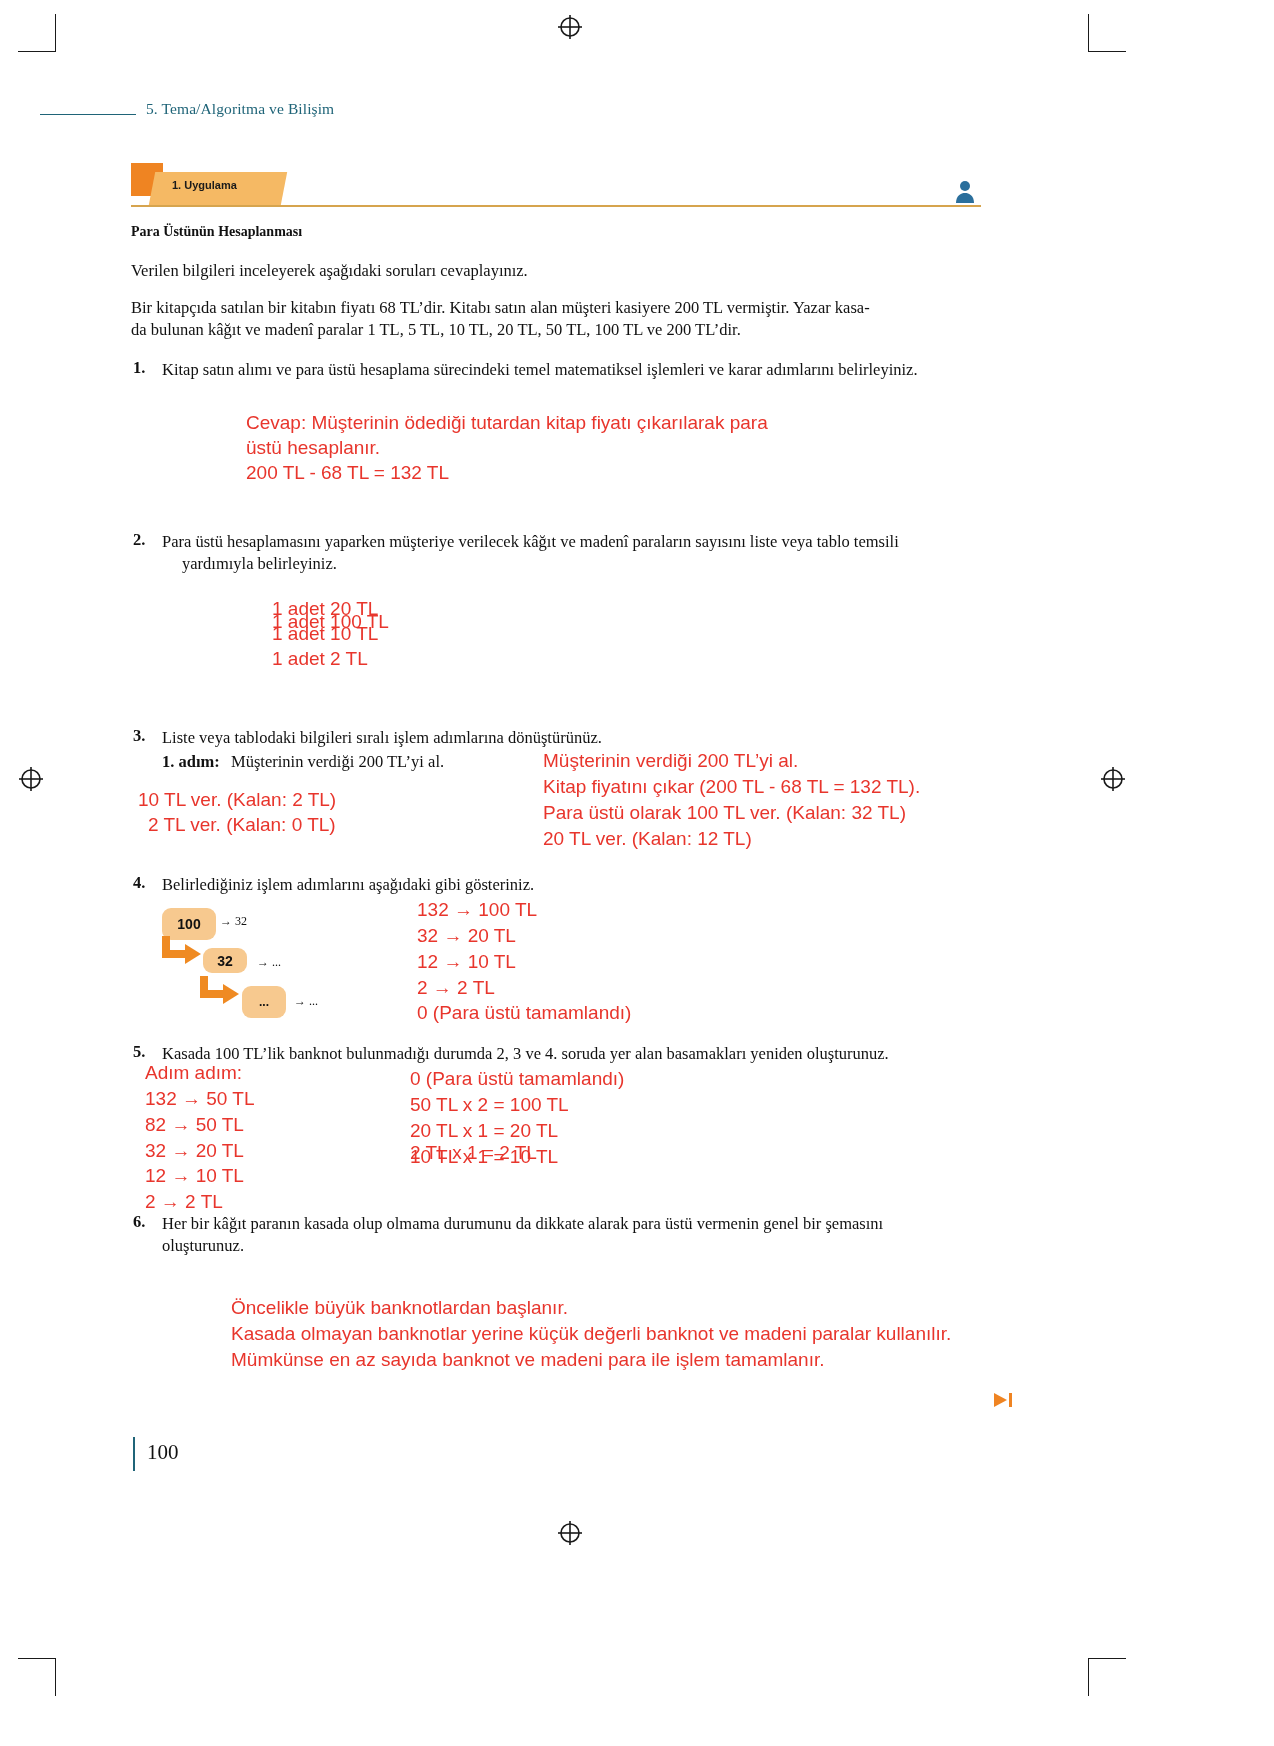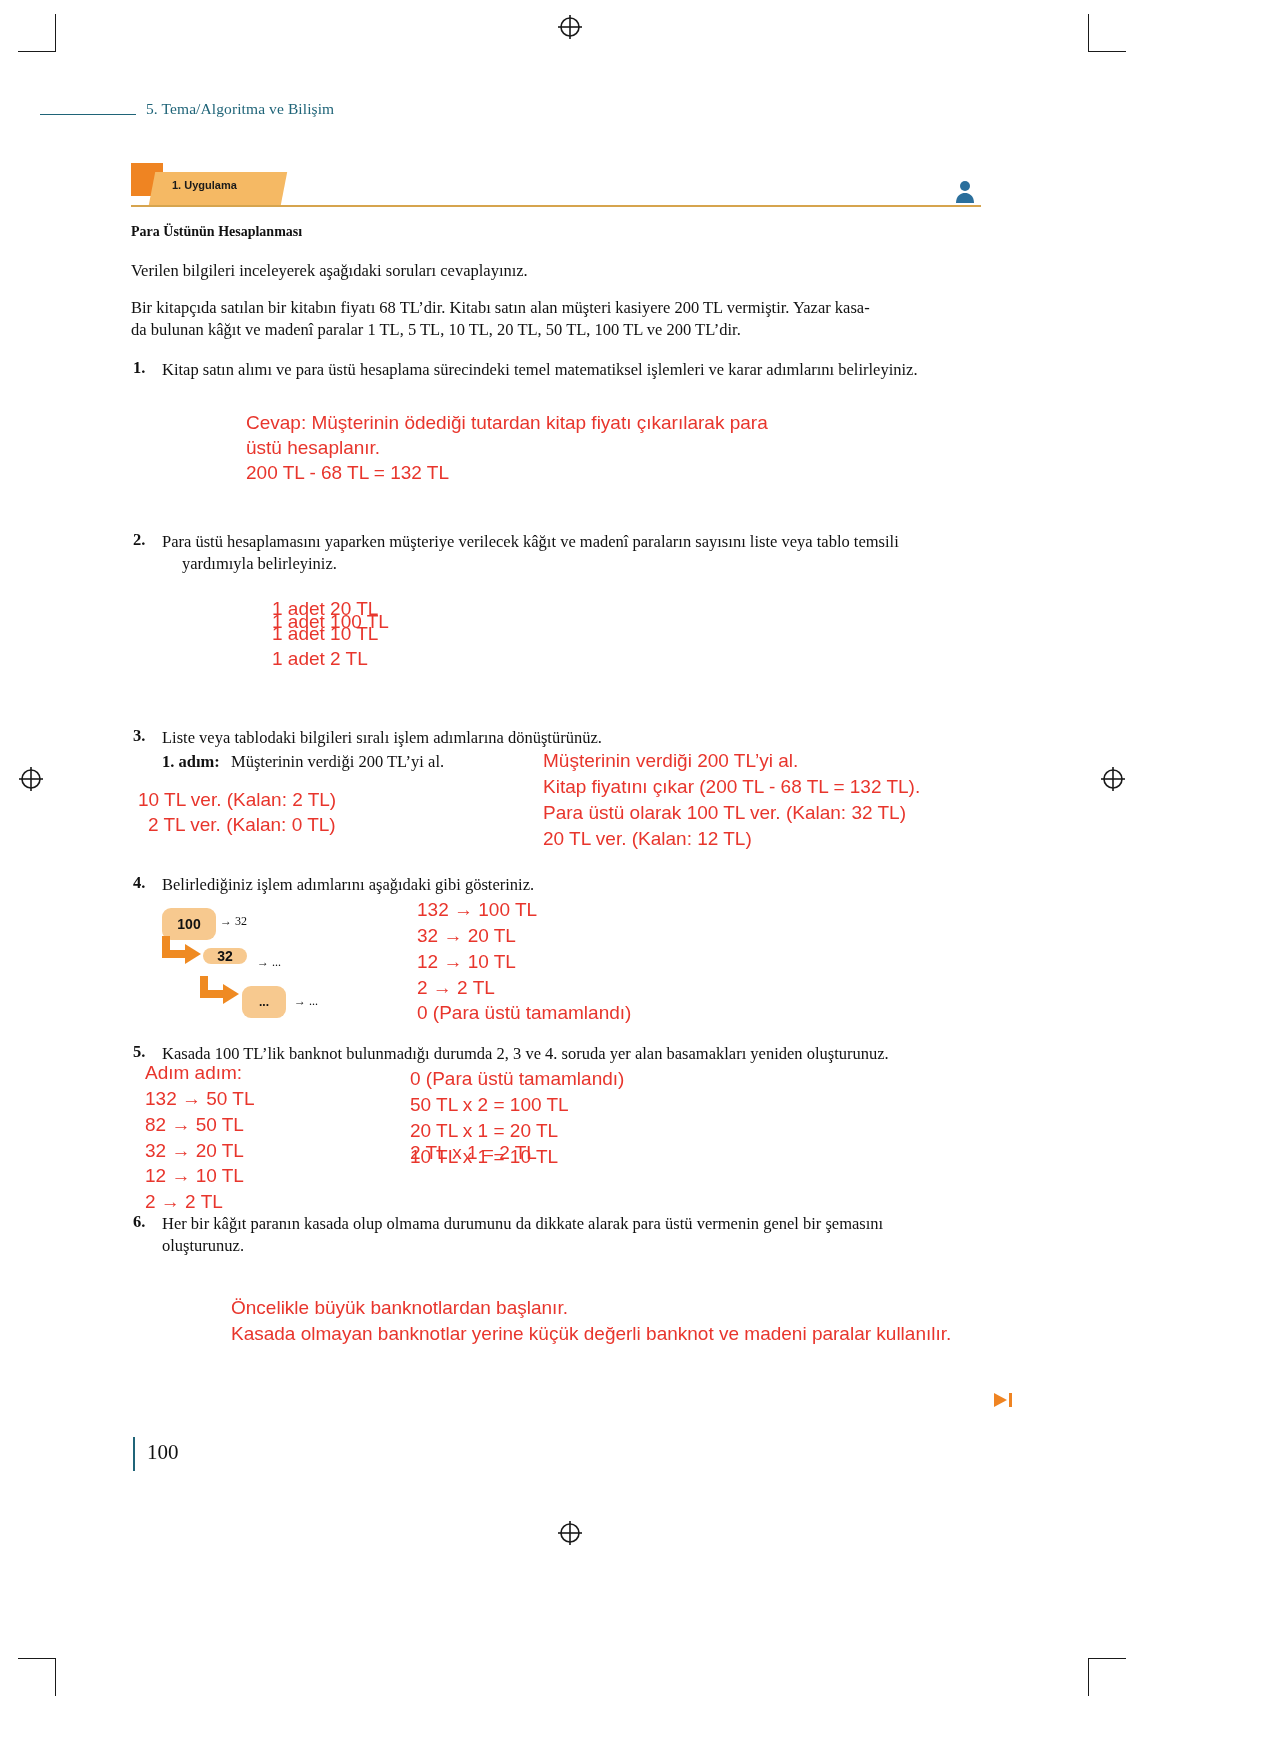--- a/index.html
+++ b/index.html
@@ -264,21 +264,21 @@
   <div class="fbox" style="left:162px; top:908px; width:54px; height:32px;">
     <span>100</span>
   </div>
   <div class="farrow-txt" style="left:220px; top:914px;">→ 32</div>
 
   <svg class="elbow" style="left:161px; top:936px;" width="46" height="34" viewBox="0 0 46 34">
     <path d="M5 0 L5 18 L26 18" stroke="#ef8a22" stroke-width="8" fill="none"></path>
     <path d="M24 8 L40 18 L24 28 Z" fill="#ef8a22"></path>
   </svg>
 
-  <div class="fbox" style="left:203px; top:948px; width:44px; height:16px;">
+  <div class="fbox" style="left:203px; top:948px; width:44px; height:25px;">
     <span>32</span>
   </div>
   <div class="farrow-txt" style="left:257px; top:955px;">→ ...</div>
 
   <svg class="elbow" style="left:199px; top:976px;" width="46" height="34" viewBox="0 0 46 34">
     <path d="M5 0 L5 18 L26 18" stroke="#ef8a22" stroke-width="8" fill="none"></path>
     <path d="M24 8 L40 18 L24 28 Z" fill="#ef8a22"></path>
   </svg>
 
   <div class="fbox" style="left:242px; top:986px; width:44px; height:32px;">
@@ -307,20 +307,21 @@
   <div class="red" style="left:410px; top:1118px;">20 TL x 1 = 20 TL</div>
   <div class="red" style="left:410px; top:1144px;">10 TL x 1 = 10 TL</div>
   <div class="red" style="left:410px; top:1140px;">2 TL x 1 = 2 TL</div>
 
   <div class="qnum" style="left:133px; top:1212px;">6.</div>
   <div class="blk" style="left:162px; top:1212px;">Her bir kâğıt paranın kasada olup olmama durumunu da dikkate alarak para üstü vermenin genel bir şemasını</div>
   <div class="blk" style="left:162px; top:1234px;">oluşturunuz.</div>
 
   <div class="red" style="left:231px; top:1295px;">Öncelikle büyük banknotlardan başlanır.</div>
   <div class="red" style="left:231px; top:1321px;">Kasada olmayan banknotlar yerine küçük değerli banknot ve madeni paralar kullanılır.</div>
+  <div class="red" style="left:231px; top:1347px;">Mümkünse en az sayıda banknot ve madeni para ile işlem tamamlanır.</div>
 
   <svg class="next-arrow" viewBox="0 0 22 16">
     <path d="M0 1 L13 8 L0 15 Z" fill="#ef8422"></path>
     <rect x="15" y="1" width="3" height="14" fill="#ef8422"></rect>
   </svg>
 
   <div class="footer-bar"></div>
   <div class="footer-num">100</div>
 
 </div>

